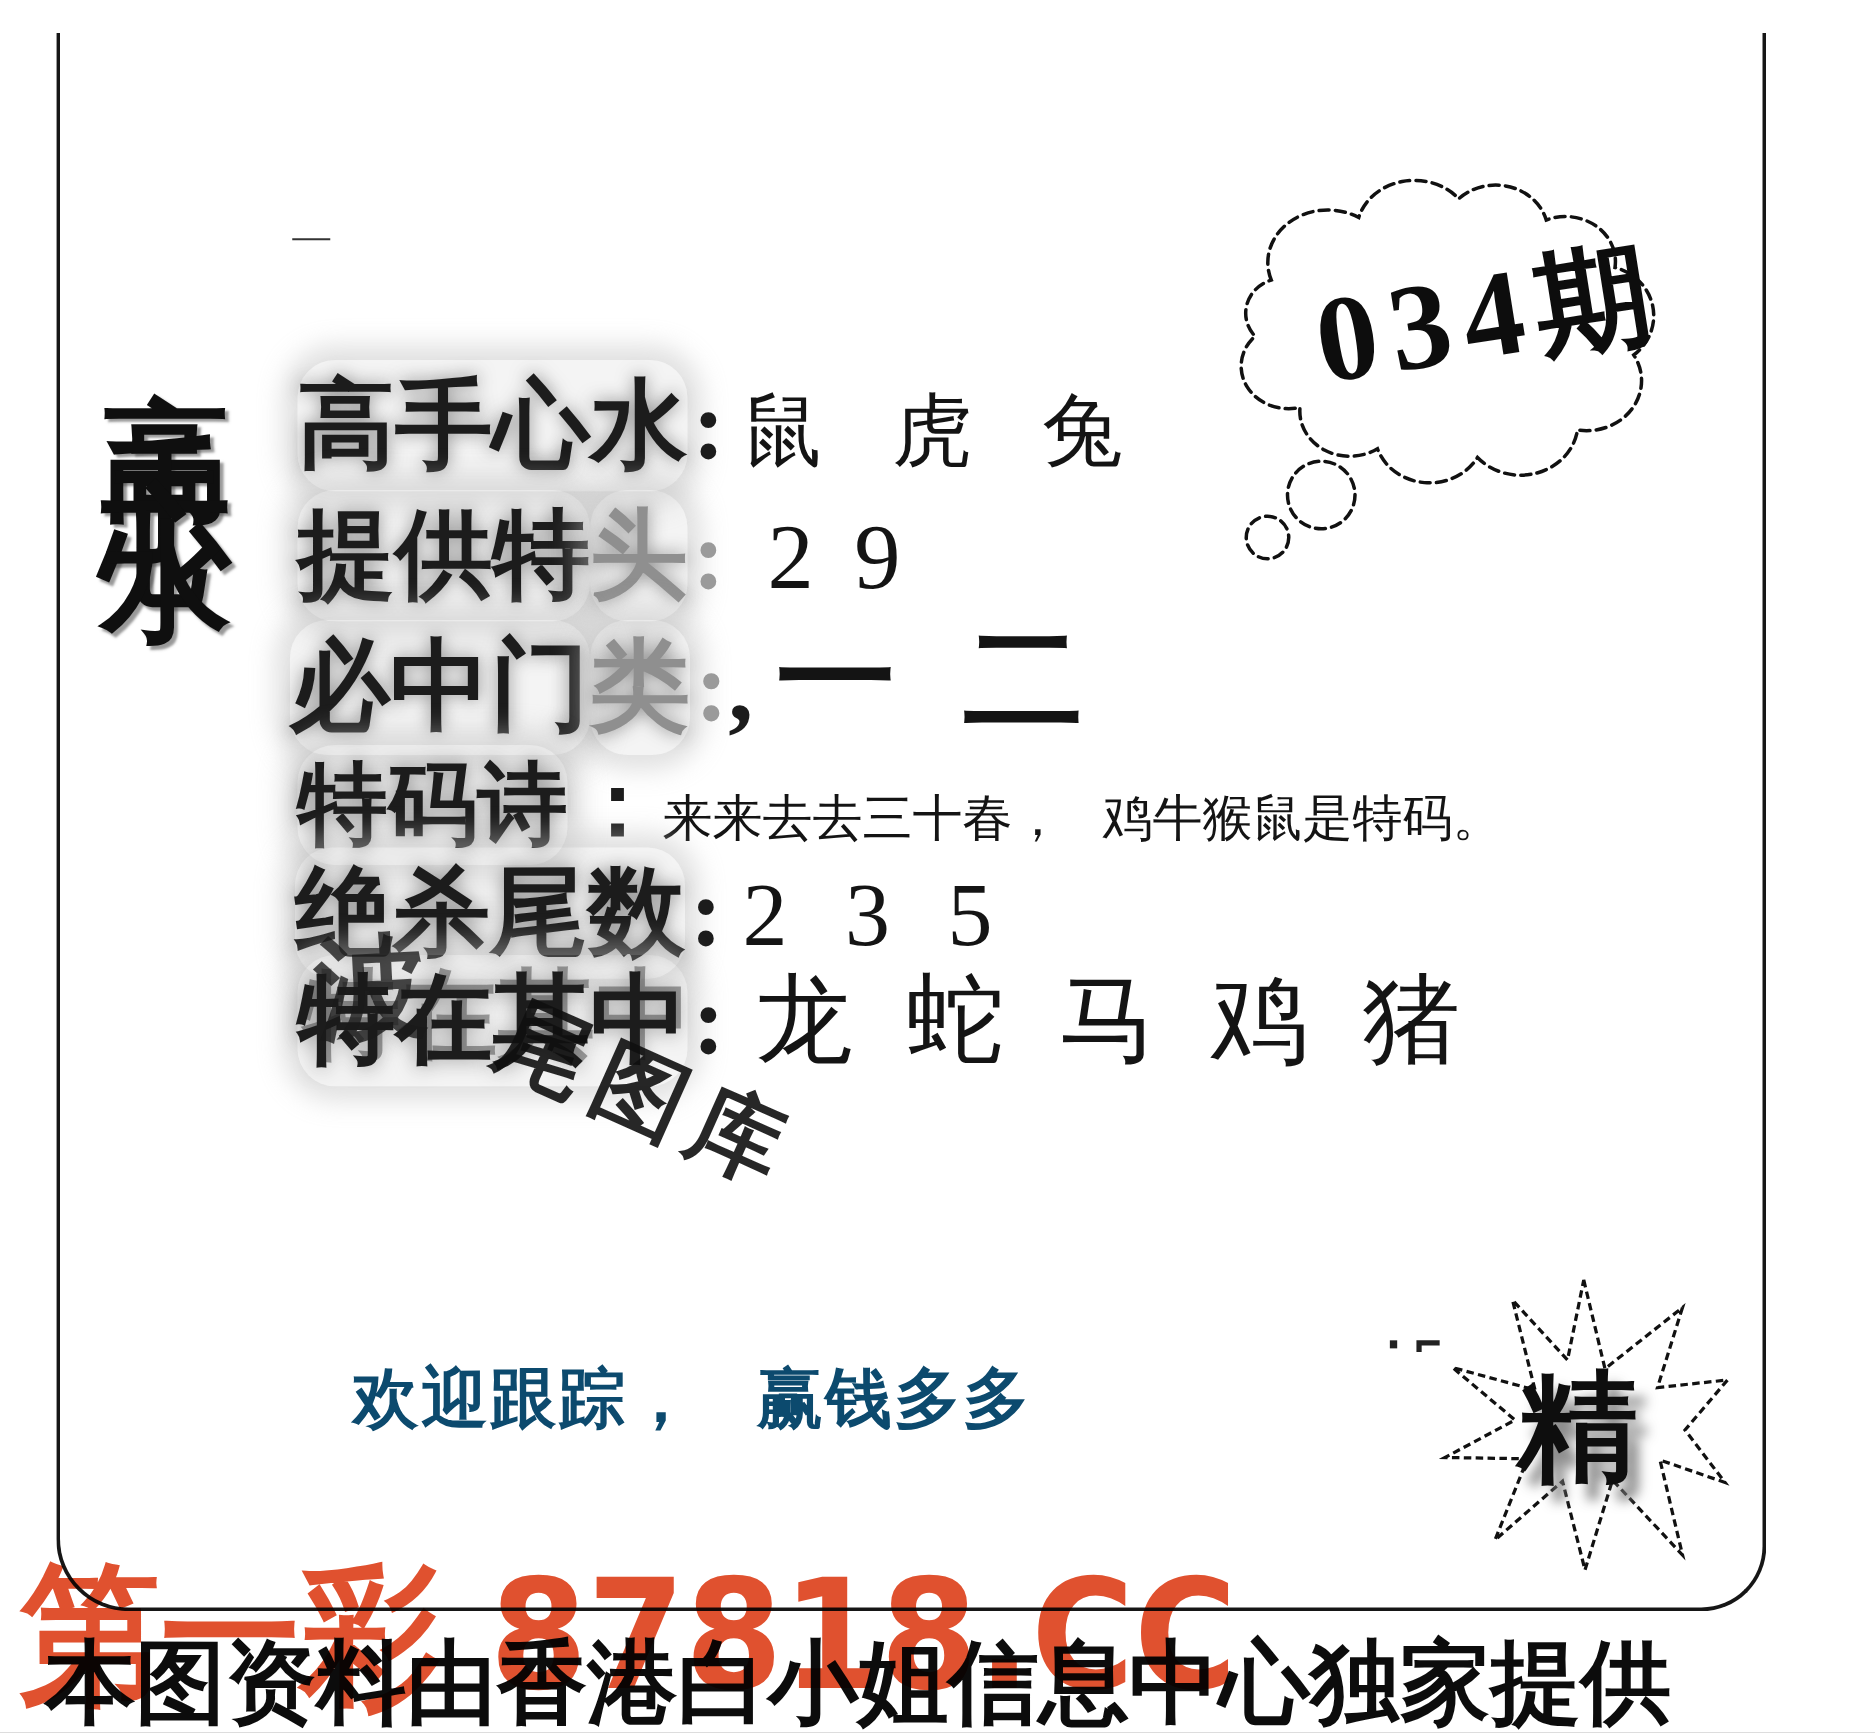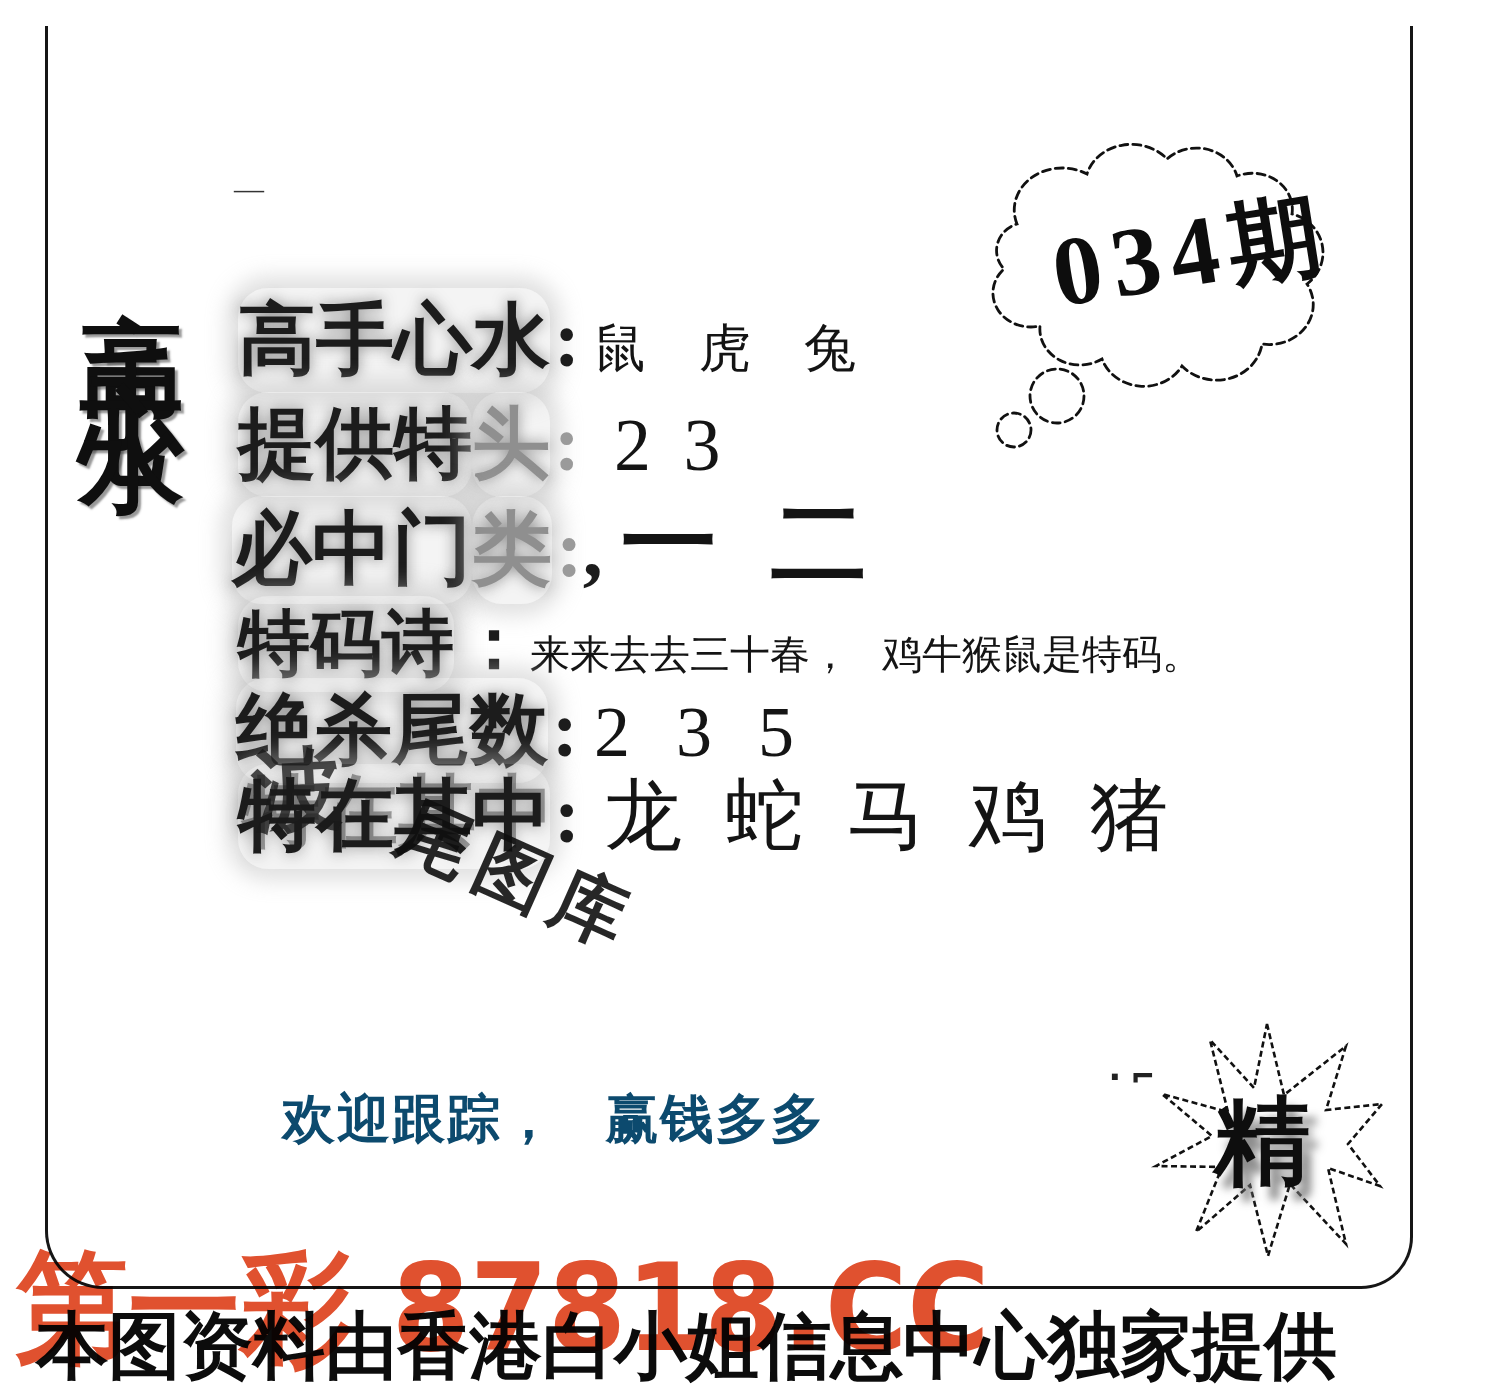--- a/index.html
+++ b/index.html
@@ -27,21 +27,21 @@
        box-shadow:0 0 20px 12px rgba(188,188,188,.45);
        background:rgba(205,205,205,.22);
        text-shadow:0 0 14px rgba(120,120,120,.85);}
   .faded{color:#8f8f8f;}
   .sep{font-weight:700;margin-left:4px;}
   .sep.faded{color:#9a9a9a;}
   .mark{font-weight:900;}
   .val{color:#141414;}
 
   .row1{left:238px;top:288px;font-size:78px;}
-  .row1 .val{margin-left:14px;font-size:52px;word-spacing:40px;}
+  .row1 .val{margin-left:14px;font-size:64px;word-spacing:40px;}
   .row2{left:238px;top:392px;font-size:78px;}
   .row2 .val{margin-left:34px;font-size:74px;word-spacing:14px;}
   .row3{left:232px;top:480px;font-size:80px;}
   .row3 .mark{font-size:80px;}
   .row3 .val{margin-left:18px;font-size:96px;font-weight:700;word-spacing:30px;}
   .row4{left:238px;top:596px;font-size:72px;}
   .row4 .val{font-size:40px;word-spacing:22px;}
   .row5{left:236px;top:678px;font-size:78px;}
   .row5 .val{margin-left:16px;font-size:72px;word-spacing:28px;}
   .row6{left:238px;top:764px;font-size:78px;text-align:right;}
@@ -128,21 +128,21 @@
   </svg>
   <div class="issue">
     <span class="issue-digits">034</span><span class="issue-suffix">期</span>
   </div>
 
   <div class="row row1">
     <span class="lbl">高手心水</span><span class="sep">:</span><span class="val">鼠 虎 兔</span>
   </div>
 
   <div class="row row2">
-    <span class="lbl">提供特</span><span class="lbl faded">头</span><span class="sep faded">:</span><span class="val">2 3</span>
+    <span class="lbl">提供特</span><span class="lbl faded">头</span><span class="sep faded">:</span><span class="val">2 9</span>
   </div>
 
   <div class="row row3">
     <span class="lbl">必中门</span><span class="lbl faded">类</span><span class="sep faded">:</span><span class="mark">,</span><span class="val">一 二</span>
   </div>
 
   <div class="row row4">
     <span class="lbl">特码诗</span><span class="sep">：</span><span class="val">来来去去三十春， 鸡牛猴鼠是特码。</span>
   </div>
 

